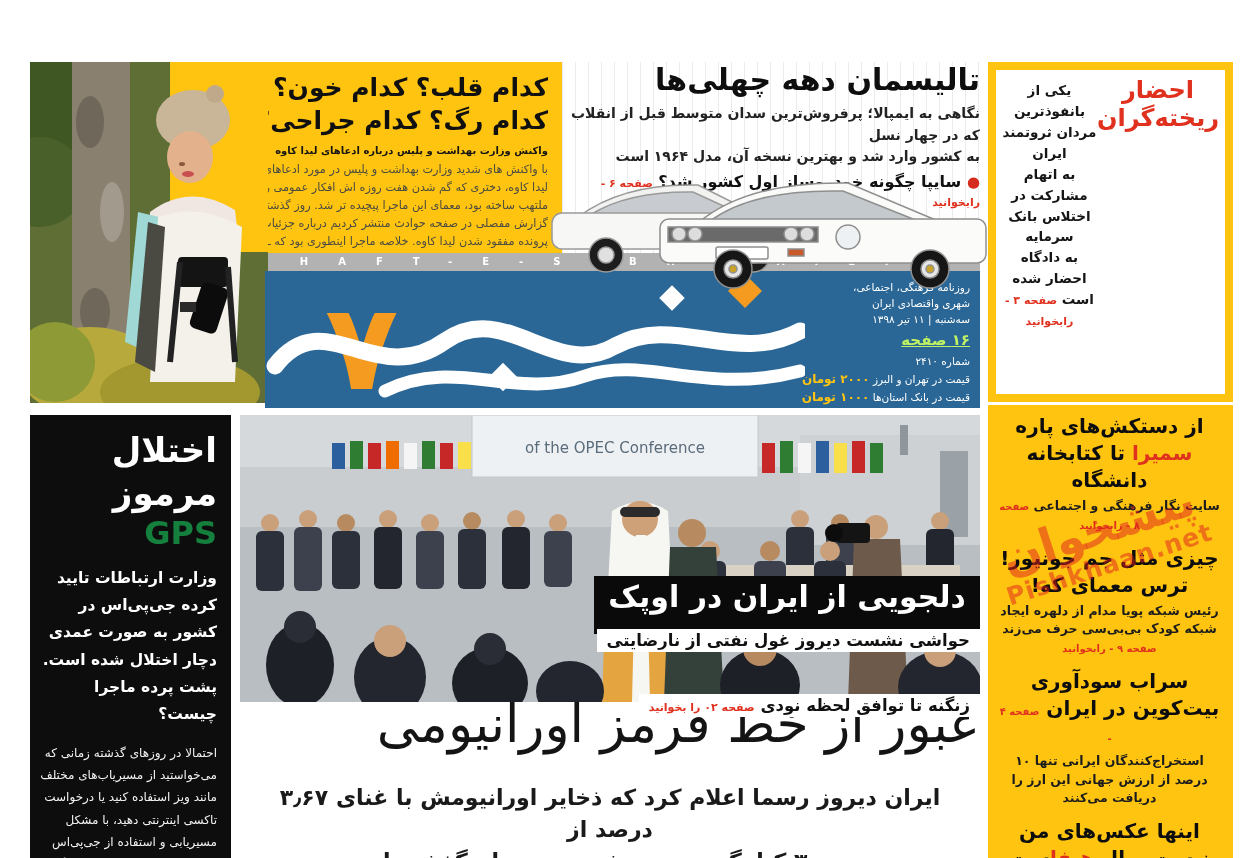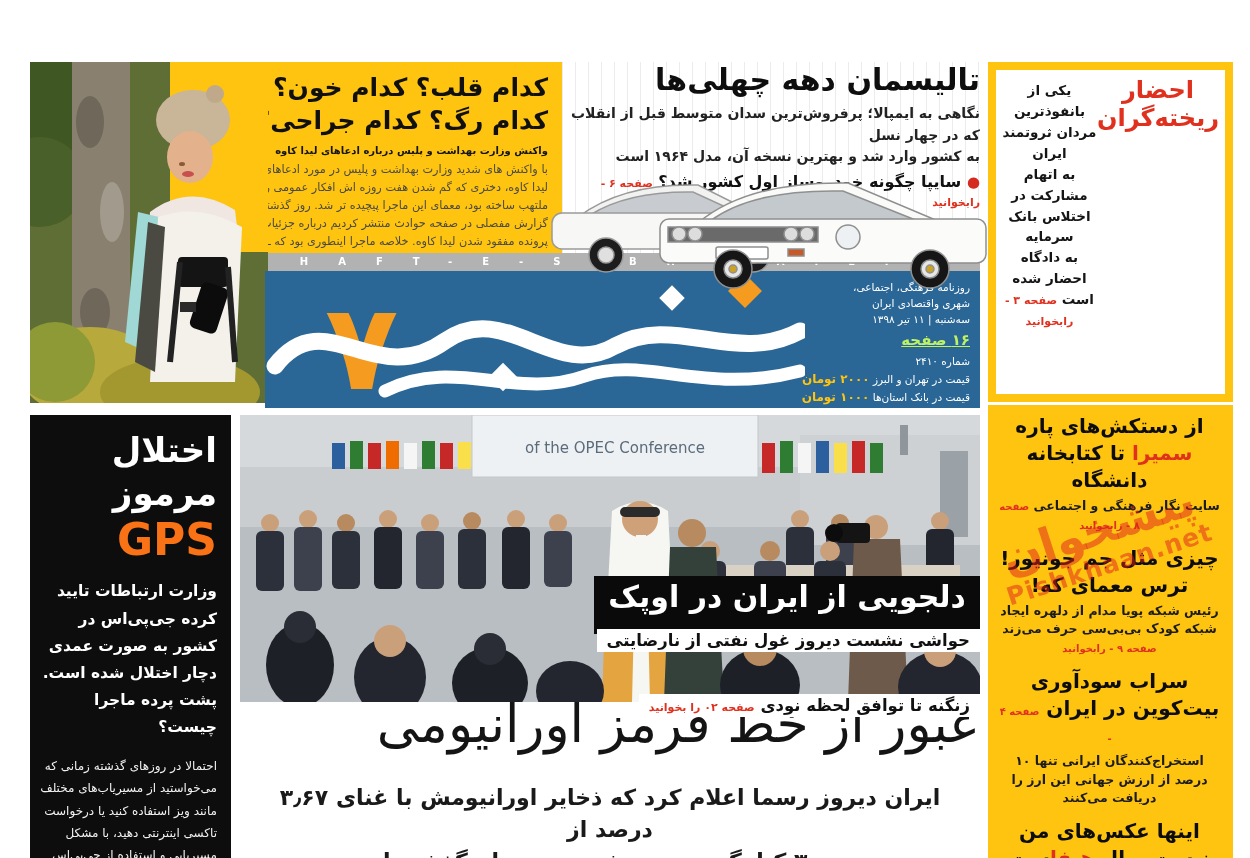--- a/index.html
+++ b/index.html
@@ -47,21 +47,21 @@
   .brt-inner{background:#fff;width:100%;height:100%;box-sizing:border-box;padding:6px 6px 0 6px;
              display:flex;flex-direction:row;overflow:hidden;}
   .brt-h{font-size:24px;font-weight:bold;color:#e0301e;text-align:center;}
   .brt-body{font-size:13.5px;font-weight:bold;text-align:center;line-height:1.55;margin-top:4px;color:#151515;}
   .brt-photo{flex:1;margin-top:6px;}
 
   
   .gps-box{left:30px;top:415px;width:201px;height:443px;background:#0d0d0d;color:#fff;
            padding:14px 14px 0 10px;box-sizing:border-box;overflow:hidden;z-index:1;}
   .gps-t{font-size:34px;font-weight:bold;line-height:1.25;}
-  .gps-g{font-size:44px;font-weight:bold;color:#f97316;line-height:1.1;margin:2px 0 14px 0;}
+  .gps-g{font-size:32px;font-weight:bold;color:#15803d;line-height:1.1;margin:2px 0 14px 0;}
   .gps-p1{font-size:15.5px;font-weight:bold;line-height:1.75;}
   .gps-p2{font-size:12px;line-height:1.85;margin-top:14px;color:#f2f2f2;}
 
   
   .opec{left:240px;top:415px;width:740px;height:287px;z-index:1;overflow:hidden;}
   .cap1{right:270px;top:576px;background:#0a0a0a;color:#fff;font-size:30px;font-weight:bold;
         padding:3px 14px 20px 14px;z-index:4;direction:rtl;}
   .cap2{right:270px;top:629px;background:#fff;color:#111;font-size:16.5px;font-weight:bold;
         padding:2px 10px;z-index:4;direction:rtl;}
   .cap3{right:270px;top:694px;background:#fff;color:#111;font-size:16.5px;font-weight:bold;

